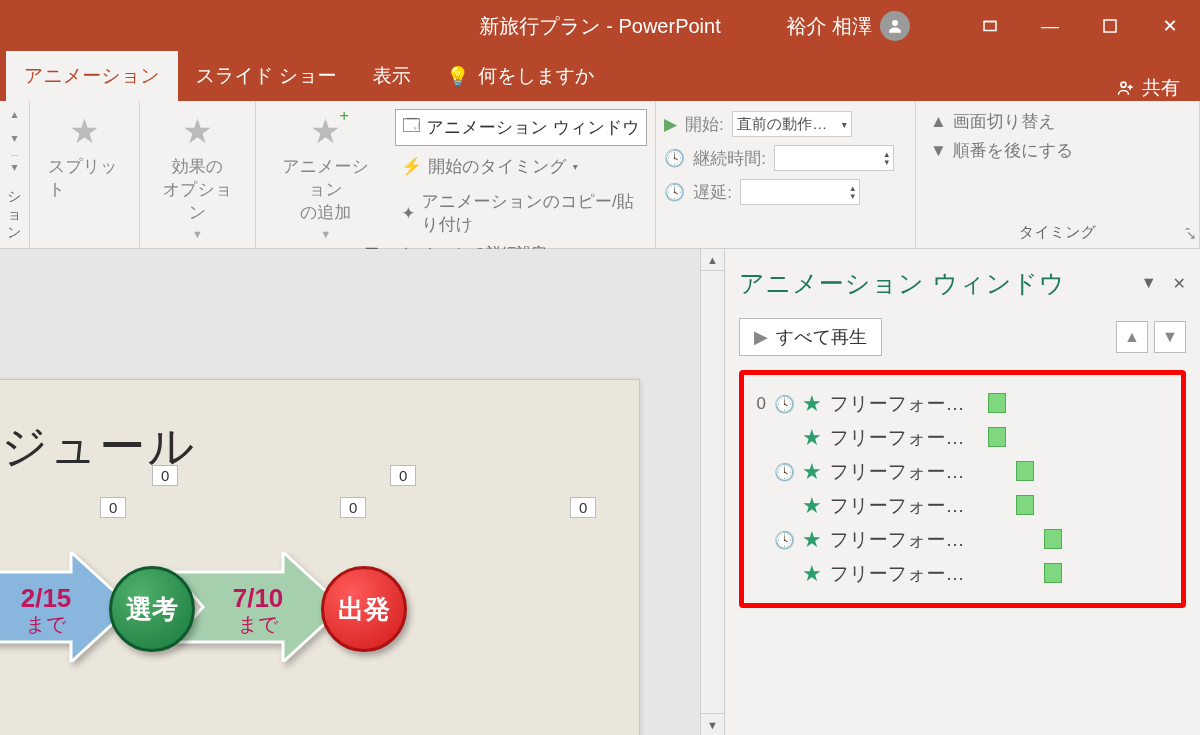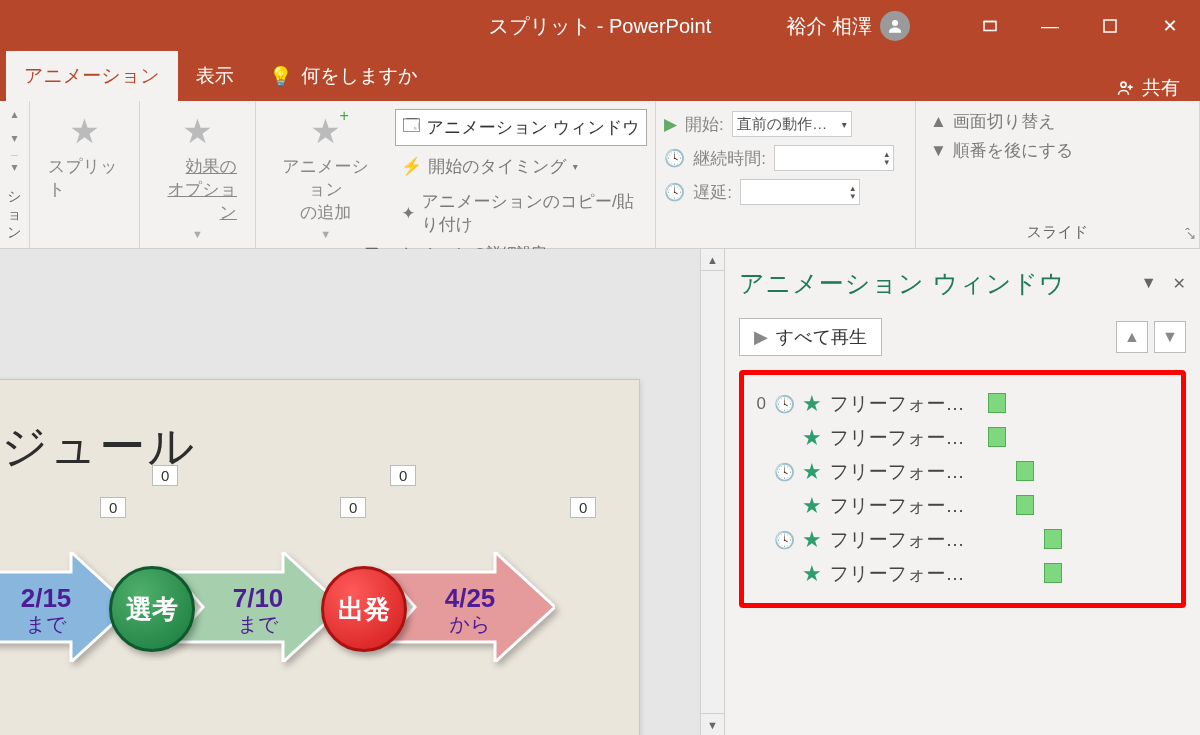--- a/index.html
+++ b/index.html
@@ -31,21 +31,21 @@
 .dlaunch { font-size: 12px; color: #888; position: absolute; bottom: 6px; }
 
 .workarea { display: flex; height: calc(735px - 52px - 49px - 148px); background: #e6e6e6; }
 .slide-pane { flex: 1; position: relative; overflow: hidden; background: #e6e6e6; }
 .slide { position: absolute; left: -10px; top: 130px; width: 650px; height: 380px; background: #ebe6dc; border: 1px solid #c7c7c7; box-shadow: 0 2px 6px rgba(0,0,0,.15); }
 .slide-title { font-size: 46px; color: #2d2d2d; padding: 36px 0 0 10px; letter-spacing: 2px; }
 .flow { position: absolute; top: 170px; left: -30px; display: flex; align-items: center; }
 
 .arrow { position: relative; filter: drop-shadow(3px 4px 3px rgba(0,0,0,.25)); }
 .arrow-body { position: relative; }
-.arrow .txt { position: absolute; top: 50%; left: 50%; transform: translate(-50%,-50%); font-weight: bold; font-size: 26px; color: #4c1d95; text-align: center; line-height: 1.1; }
+.arrow .txt { position: absolute; top: 50%; left: 50%; transform: translate(-50%,-50%); font-weight: bold; font-size: 26px; color: #be185d; text-align: center; line-height: 1.1; }
 .arrow .sub { display:block; font-size: 20px; font-weight: normal; }
 
 .circle { width: 86px; height: 86px; border-radius: 50%; display: flex; align-items: center; justify-content: center; color: #fff; font-size: 26px; font-weight: bold; filter: drop-shadow(3px 4px 3px rgba(0,0,0,.3)); margin: 16px -22px; z-index: 2; position: relative; }
 .circle.green { background: radial-gradient(circle at 35% 30%, #4fae6a, #177a3e); border: 3px solid #0f5a2c; }
 .circle.red { background: radial-gradient(circle at 35% 30%, #ff5a5a, #d11919); border: 3px solid #a11; font-family: Liberation Serif, serif; }
 
 .badge { position: absolute; background: #fff; border: 1px solid #bbb; font-size: 15px; padding: 1px 8px; color: #333; }
 
 .vscroll { width: 24px; background: #f0f0f0; border-left: 1px solid #d0d0d0; position: relative; }
 .vscroll .up, .vscroll .dn { height: 22px; display: flex; align-items: center; justify-content: center; color: #666; font-size: 11px; }
@@ -67,21 +67,21 @@
 .arow .clock { width: 20px; color: #8fa8c8; font-size: 17px; text-align: center; }
 .arow .star { color: #2e9e6f; font-size: 22px; }
 .arow .name { flex: 0 0 150px; white-space: nowrap; overflow: hidden; text-overflow: ellipsis; }
 .arow .track { flex: 1; position: relative; height: 22px; }
 .arow .bar { position: absolute; height: 20px; background: #7fd87f; border: 1px solid #4fae4f; width: 18px; }
 </style>
 </head>
 <body>
 
 <div class="titlebar">
-  <span class="title">スプリット  -  PowerPoint</span>
+  <span class="title">新旅行プラン  -  PowerPoint</span>
   <div class="user">
     <span>裕介 相澤</span>
     <span class="avatar">
       <svg width="18" height="18" viewBox="0 0 24 24" fill="#fff">
           <circle cx="12" cy="8" r="4"></circle>
           <path d="M4 20c0-4 4-6 8-6s8 2 8 6v1H4z"></path>
         </svg>
     </span>
   </div>
   <div class="winbtns">
@@ -96,20 +96,21 @@
         <svg width="14" height="14" viewBox="0 0 14 14" fill="none" stroke="#fff" stroke-width="1.5">
           <rect x="1" y="1" width="12" height="12"></rect>
         </svg>
       </div>
     <div class="winbtn">✕</div>
   </div>
 </div>
 
 <div class="tabbar">
   <div class="tab active">アニメーション</div>
+  <div class="tab">スライド ショー</div>
   <div class="tab">表示</div>
   <div class="tellme">
     <span>💡</span>
     <span>何をしますか</span>
   </div>
   <div class="share">
     <svg width="20" height="20" viewBox="0 0 24 24" fill="none" stroke="#fff" stroke-width="2">
         <circle cx="9" cy="8" r="3"></circle>
         <path d="M3 20c0-3 3-5 6-5s6 2 6 5"></path>
         <path d="M17 8v6M14 11h6"></path>
@@ -133,21 +134,21 @@
     <div class="rbtn-big">
       <span class="icon">★</span>
       <span>スプリット</span>
     </div>
     <div></div>
   </div>
 
   <div class="rgroup" style="width:116px;align-items:center;">
     <div class="rbtn-big">
       <span class="icon">★</span>
-      <span style="white-space:pre-line;text-align:right;text-decoration:underline;">効果の
+      <span style="white-space:pre-line;text-align:center;">効果の
 オプション</span>
       <span style="font-size:11px;color:#aaa;">▼</span>
     </div>
     <div></div>
   </div>
 
   <div class="rgroup" style="width:400px;">
     <div style="display:flex;gap:8px;">
       <div class="rbtn-big">
         <span class="icon" style="position:relative;">★<span style="position:absolute;top:-4px;right:-8px;color:#4a4;font-size:16px;">+</span></span>
@@ -208,21 +209,21 @@
     <div>
       <div class="rbtn-small">
         <span>▲</span>
         <span>画面切り替え</span>
       </div>
       <div class="rbtn-small">
         <span>▼</span>
         <span>順番を後にする</span>
       </div>
     </div>
-    <div class="glabel">スライド</div>
+    <div class="glabel">タイミング</div>
   </div>
   <span class="collapse-caret">ˆ</span>
 </div>
 
 <div class="workarea">
   <div class="slide-pane">
     <div class="slide">
       <div class="slide-title">ジュール</div>
       <div class="flow" id="flow">
           <div class="arrow">
@@ -232,26 +233,20 @@
             <div class="txt"><span>2/15</span><span class="sub">まで</span></div>
           </div>
           <div class="circle green">選考</div>
           <div class="arrow">
             <div class="arrow-body"><svg width="170" height="110" viewBox="0 0 170 110">
                 <path d="M0 20 L110 20 L110 0 L170 55 L110 110 L110 90 L0 90 L30 55 Z" fill="#a6cfae" stroke="#fff" stroke-width="3"></path>
               </svg></div>
             <div class="txt"><span>7/10</span><span class="sub">まで</span></div>
           </div>
           <div class="circle red">出発</div>
-          <div class="arrow">
-            <div class="arrow-body"><svg width="170" height="110" viewBox="0 0 170 110">
-                <path d="M0 20 L110 20 L110 0 L170 55 L110 110 L110 90 L0 90 L30 55 Z" fill="#e59b9b" stroke="#fff" stroke-width="3"></path>
-              </svg></div>
-            <div class="txt"><span>4/25</span><span class="sub">から</span></div>
-          </div>
         </div>
     </div>
   <div class="badge" style="left: 100px; top: 248px; position: absolute;">0</div>
       <div class="badge" style="left: 152px; top: 216px; position: absolute;">0</div>
       <div class="badge" style="left: 340px; top: 248px; position: absolute;">0</div>
       <div class="badge" style="left: 390px; top: 216px; position: absolute;">0</div>
       <div class="badge" style="left: 570px; top: 248px; position: absolute;">0</div>
     </div>
 
   <div class="vscroll">

